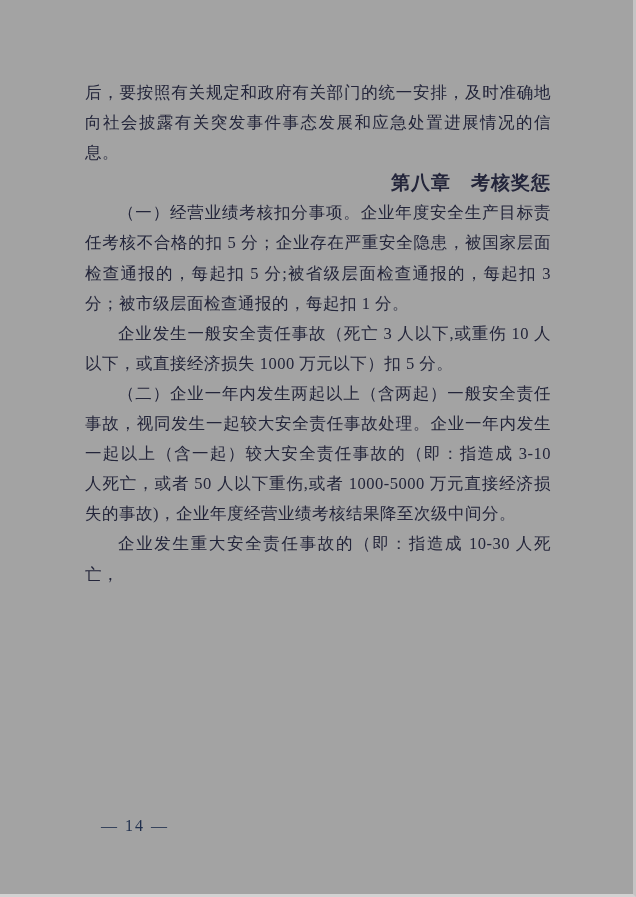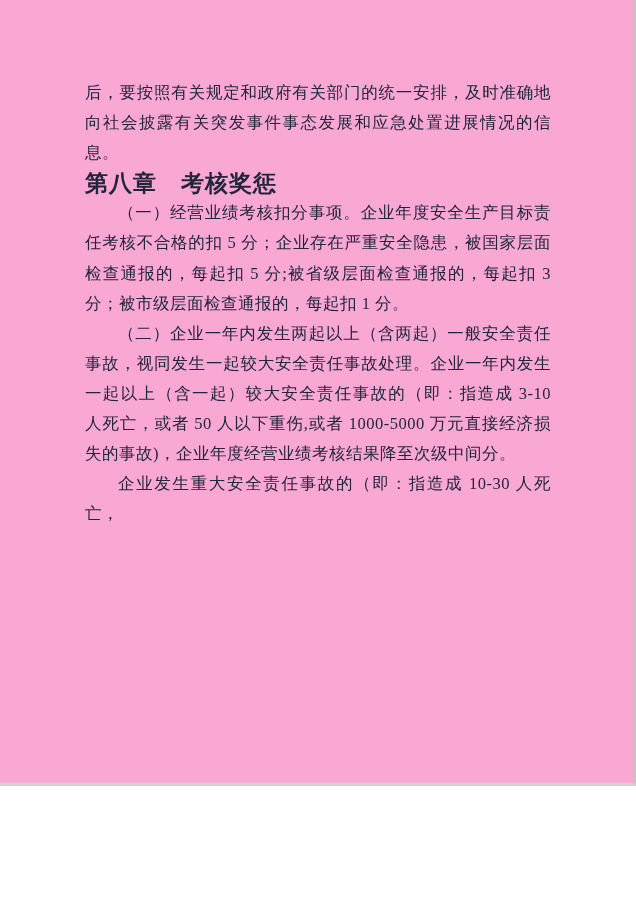--- a/index.html
+++ b/index.html
@@ -3,23 +3,23 @@
 <meta charset="utf-8">
 <style>
   html, body {
     margin: 0;
     padding: 0;
     background: #ffffff;
   }
   .page {
     position: relative;
     width: 636px;
-    height: 786px;
+    height: 897px;
     box-sizing: border-box;
-    background: #f9a8d4;
+    background: #a3a3a3;
     border-right: 3px solid #c4c4c4;
     border-bottom: 3px solid #d2d2d2;
     overflow: hidden;
     font-family: "Liberation Serif", "DejaVu Serif", serif;
     color: #23253a;
   }
   .content {
     position: absolute;
     top: 78px;
     left: 85px;
@@ -35,23 +35,23 @@
   }
   .content p.continuation {
     text-indent: 0;
   }
   .content p.body,
   .content p.article {
     text-indent: 2em;
   }
   .content p.chapter {
     text-indent: 0;
-    text-align: left;
+    text-align: right;
     font-weight: bold;
-    font-size: 23px;
+    font-size: 19px;
     font-family: "Liberation Sans", "DejaVu Sans", sans-serif;
     letter-spacing: 1px;
   }
   .article-label {
     font-weight: bold;
     font-family: "Liberation Sans", "DejaVu Sans", sans-serif;
     margin-right: 0.85em;
   }
   .page-number {
     position: absolute;
@@ -64,17 +64,18 @@
   }
 </style>
 </head>
 <body>
 
 <div class="page">
   <div class="content" id="paragraphs">
       <p class="continuation">后，要按照有关规定和政府有关部门的统一安排，及时准确地向社会披露有关突发事件事态发展和应急处置进展情况的信息。</p>
       <p class="chapter">第八章　考核奖惩</p>
       <p class="body">（一）经营业绩考核扣分事项。企业年度安全生产目标责任考核不合格的扣 5 分；企业存在严重安全隐患，被国家层面检查通报的，每起扣 5 分;被省级层面检查通报的，每起扣 3 分；被市级层面检查通报的，每起扣 1 分。</p>
+      <p class="body">企业发生一般安全责任事故（死亡 3 人以下,或重伤 10 人以下，或直接经济损失 1000 万元以下）扣 5 分。</p>
       <p class="body">（二）企业一年内发生两起以上（含两起）一般安全责任事故，视同发生一起较大安全责任事故处理。企业一年内发生一起以上（含一起）较大安全责任事故的（即：指造成 3-10 人死亡，或者 50 人以下重伤,或者 1000-5000 万元直接经济损失的事故)，企业年度经营业绩考核结果降至次级中间分。</p>
       <p class="body">企业发生重大安全责任事故的（即：指造成 10-30 人死亡，</p>
     </div>
   <div class="page-number">— 14 —</div>
 </div>
 
 </body></html>

